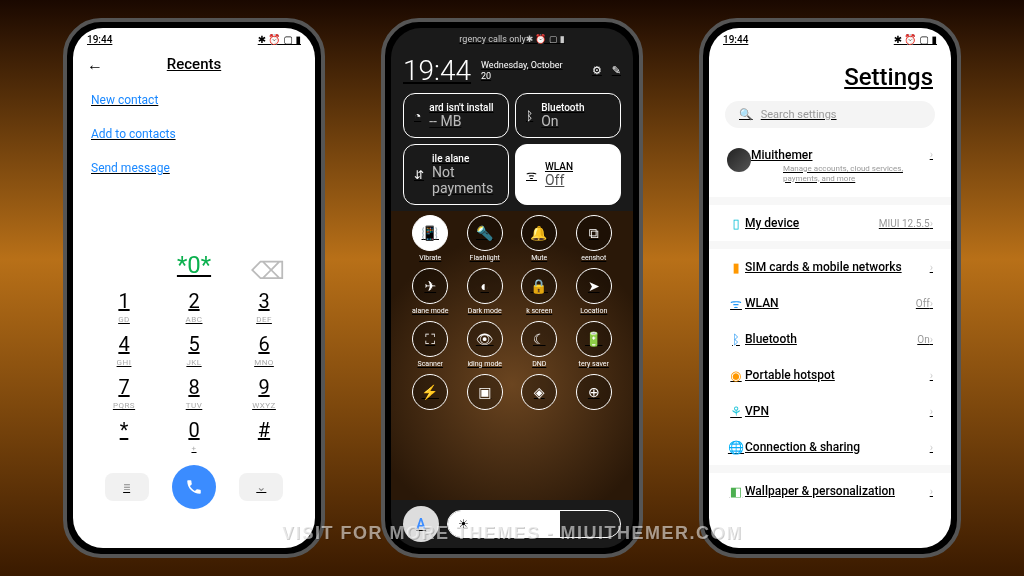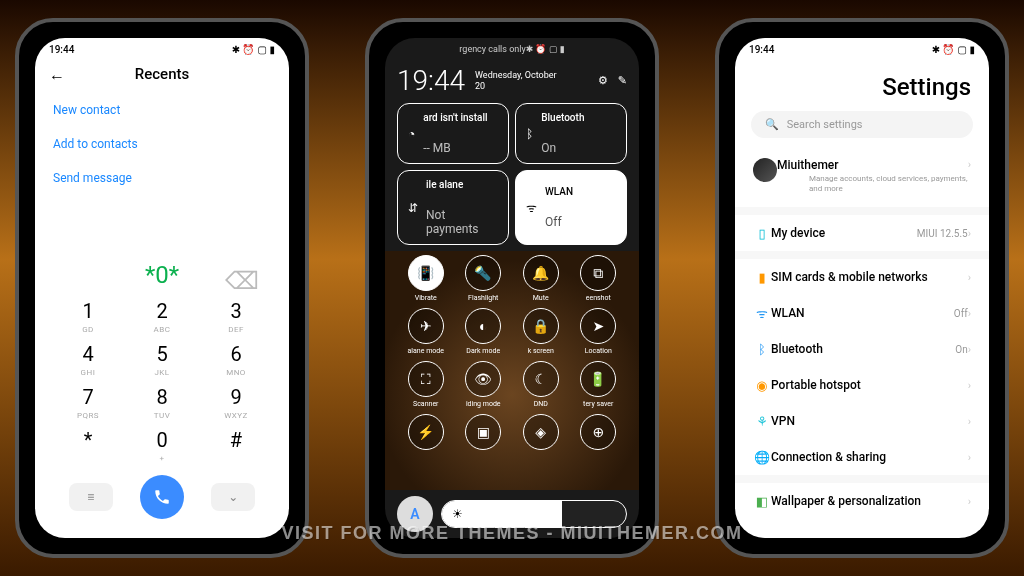--- a/index.html
+++ b/index.html
@@ -1,18 +1,18 @@
 <!DOCTYPE html>
 <html><head>
 <meta charset="utf-8">
 <style>
 * { margin: 0; padding: 0; box-sizing: border-box; font-family: -apple-system, "Segoe UI", Roboto, sans-serif; }
 body { width: 1024px; height: 576px; background: linear-gradient(180deg, #1a0800 0%, #b87018 45%, #3a1a00 100%); overflow: hidden; position: relative; }
 .phones { display: flex; justify-content: center; gap: 56px; padding: 18px 0 0 0; }
-.phone { width: 294px; height: 540px; border-radius: 38px; border: 4px solid #555; background: #000; padding: 16px; position: relative; }
+.phone { width: 262px; height: 540px; border-radius: 38px; border: 4px solid #555; background: #000; padding: 6px; position: relative; text-decoration: underline; }
 .screen { width: 100%; height: 100%; border-radius: 30px; overflow: hidden; position: relative; }
 .screen-light { background: #fff; color: #000; }
 .screen-dark { background: #1a1a1a; color: #fff; }
 .status-bar { display: flex; justify-content: space-between; align-items: center; padding: 6px 14px 2px; font-size: 10px; font-weight: 500; }
 .status-icons { display: flex; gap: 4px; font-size: 10px; }
 
 
 .dialer-header { text-align: center; font-size: 15px; font-weight: 500; padding: 8px 0 10px; position: relative; }
 .back-arrow { position: absolute; left: 14px; top: 8px; font-size: 16px; }
 .options { padding: 0 18px; }
@@ -30,21 +30,21 @@
 
 .cc-top { font-size: 9px; display: flex; justify-content: center; padding: 6px 12px; color: #ccc; }
 .cc-clock-row { display: flex; align-items: center; gap: 10px; padding: 4px 12px 6px; }
 .cc-clock { font-size: 28px; font-weight: 300; }
 .cc-date { font-size: 9px; line-height: 1.2; flex: 1; }
 .cc-config { display: flex; gap: 10px; font-size: 11px; }
 .cc-tiles-big { display: grid; grid-template-columns: 1fr 1fr; gap: 6px; padding: 0 12px 6px; }
 .big-tile { border: 1px solid #fff; border-radius: 12px; padding: 8px 10px; display: flex; align-items: center; gap: 8px; min-height: 40px; }
 .big-tile.active { background: #fff; color: #000; }
 .big-tile-txt .t { font-size: 10px; font-weight: 500; }
-.big-tile-txt .s { font-size: 12px; opacity: 0.7; margin-top: 18px; }
+.big-tile-txt .s { font-size: 14px; opacity: 0.7; }
 .big-tile-icon { font-size: 12px; }
 .cc-bg { background: radial-gradient(circle at 50% 60%, #6b4520 0%, #2a1808 70%); padding: 4px 12px 10px; position: relative; flex: 1; }
 .cc-grid { display: grid; grid-template-columns: repeat(4,1fr); gap: 6px 0; }
 .small-tile { text-align: center; }
 .small-tile .circ { width: 36px; height: 36px; border-radius: 50%; border: 1.5px solid #fff; margin: 0 auto 3px; display: flex; align-items: center; justify-content: center; font-size: 14px; color: #fff; background: rgba(0,0,0,0.3); }
 .small-tile .circ.active { background: #fff; color: #000; }
 .small-tile .lbl { font-size: 7px; color: #fff; }
 .cc-bottom { display: flex; gap: 8px; padding: 6px 12px; align-items: center; }
 .auto-circ { width: 36px; height: 36px; border-radius: 50%; background: #ddd; display: flex; align-items: center; justify-content: center; color: #3b8cff; font-weight: 600; font-size: 14px; }
 .brightness { flex: 1; height: 28px; border-radius: 14px; background: #222; position: relative; overflow: hidden; border: 1px solid #fff; }

